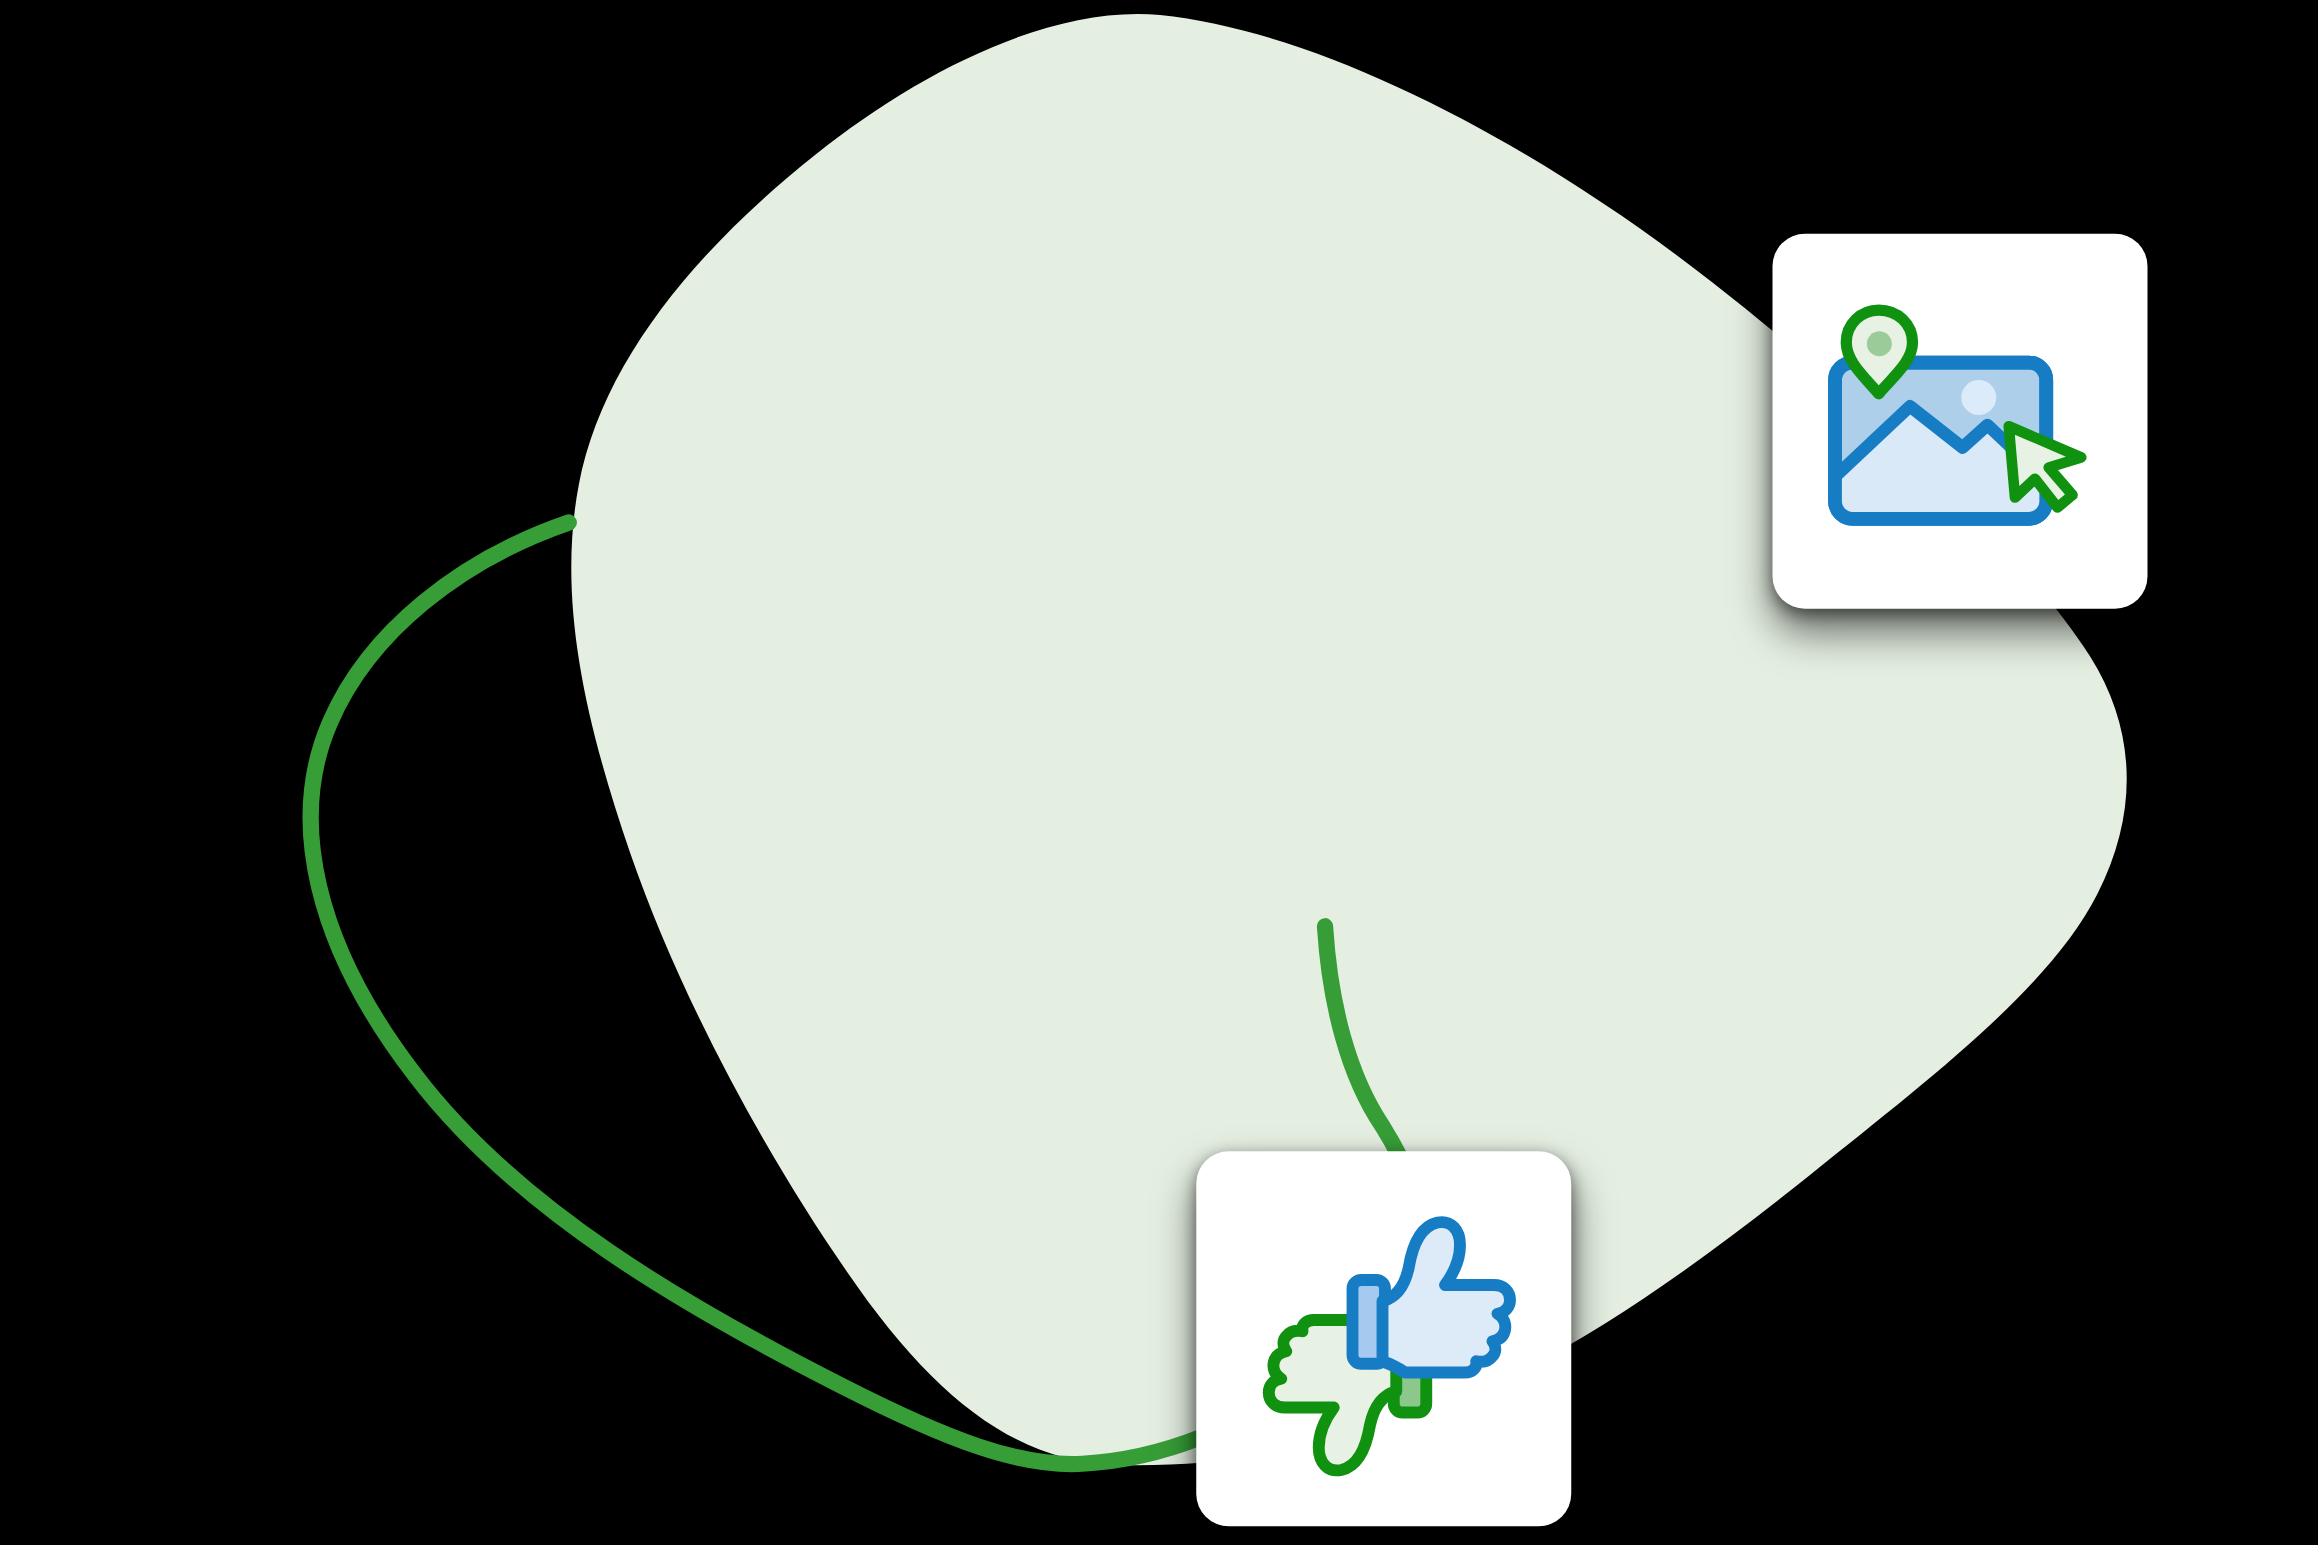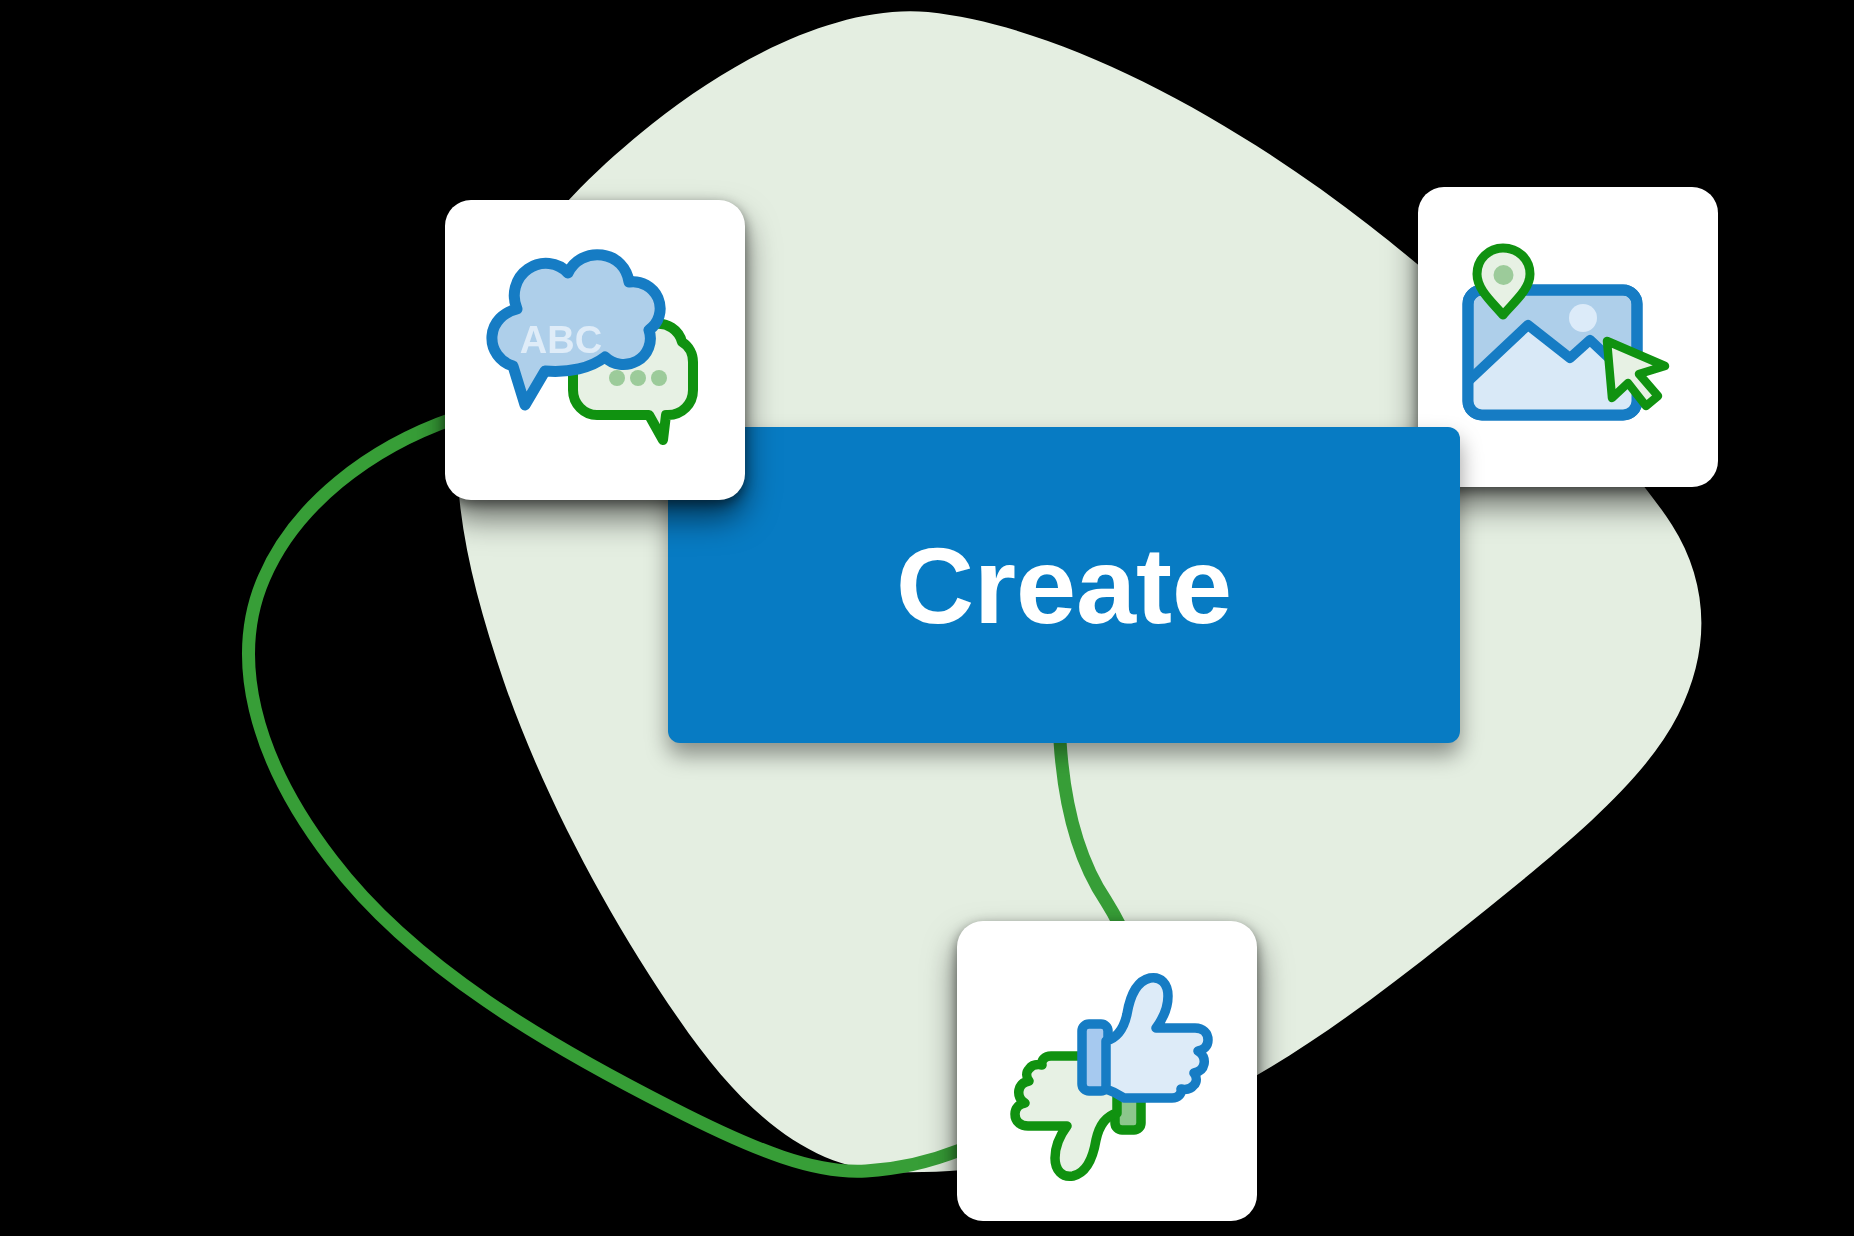--- a/index.html
+++ b/index.html
@@ -119,57 +119,21 @@
         <circle class="sun" cx="165" cy="131" r="14"></circle>
         <path class="mountains" d="M 44 200 L 110 138 L 152 171 L 172 153 L 224 202 L 224 234 L 44 234 Z"></path>
       </g>
       <rect class="stroke-blue" x="50" y="103" width="169" height="125" rx="14" stroke-width="11"></rect>
       <path class="pin" d="M 85 61 C 71 61 59 72 59 87 C 59 102 73 114 85 128 C 97 114 112 102 112 87 C 112 72 100 61 85 61 Z"></path>
       <circle class="pin-dot" cx="85.5" cy="88" r="10"></circle>
       <path class="cursor" d="M 189 154 L 247 179 L 221 187 L 240 209 L 228 219 L 210 196 L 194 211 Z"></path>
     </svg>
   </div>
 
-  <button class="create-button">
-    <span>Create</span>
-  </button>
 
-  <div class="card card-chat">
-    <svg width="300" height="300" viewBox="0 0 300 300">
-      <path class="bubble-body" d="M 128 160
-               C 124 146 132 133 146 130
-               C 153 118 170 114 181 122
-               C 190 115 203 116 210 124
-               C 222 122 234 130 237 142
-               C 244 146 248 154 248 162
-               L 248 190
-               C 248 204 237 215 223 215
-               L 221 215 L 218 240 L 204 215
-               L 152 215
-               C 139 215 128 204 128 190 Z"></path>
-      <path class="cloud-body" d="M 100 171
-               L 80 205
-               L 68 166
-               C 55 162 46 150 47 136
-               C 48 122 59 112 72 109
-               C 66 95 70 78 83 69
-               C 96 60 113 62 123 73
-               C 129 60 143 53 157 55
-               C 172 57 182 68 184 82
-               C 196 80 208 87 213 98
-               C 218 110 214 123 204 130
-               C 208 142 203 155 192 161
-               C 181 167 168 165 160 157
-               C 146 168 124 173 100 171 Z"></path>
-      <text class="abc" x="116" y="153" text-anchor="middle">ABC</text>
-      <circle class="dot" cx="172" cy="178" r="8"></circle>
-      <circle class="dot" cx="193" cy="178" r="8"></circle>
-      <circle class="dot" cx="214" cy="178" r="8"></circle>
-    </svg>
-  </div>
 
   <div class="card card-feedback">
     <svg width="300" height="300" viewBox="0 0 300 300">
 
       <g transform="translate(309,312) rotate(180)">
         <rect class="cuff-green" x="125" y="103" width="26" height="67" rx="7"></rect>
         <path class="hand-green" d="M 149 120
                  C 160 117 167 107 170 93
                  C 173 75 180 60 193 57
                  C 204 55 211 63 211 75

